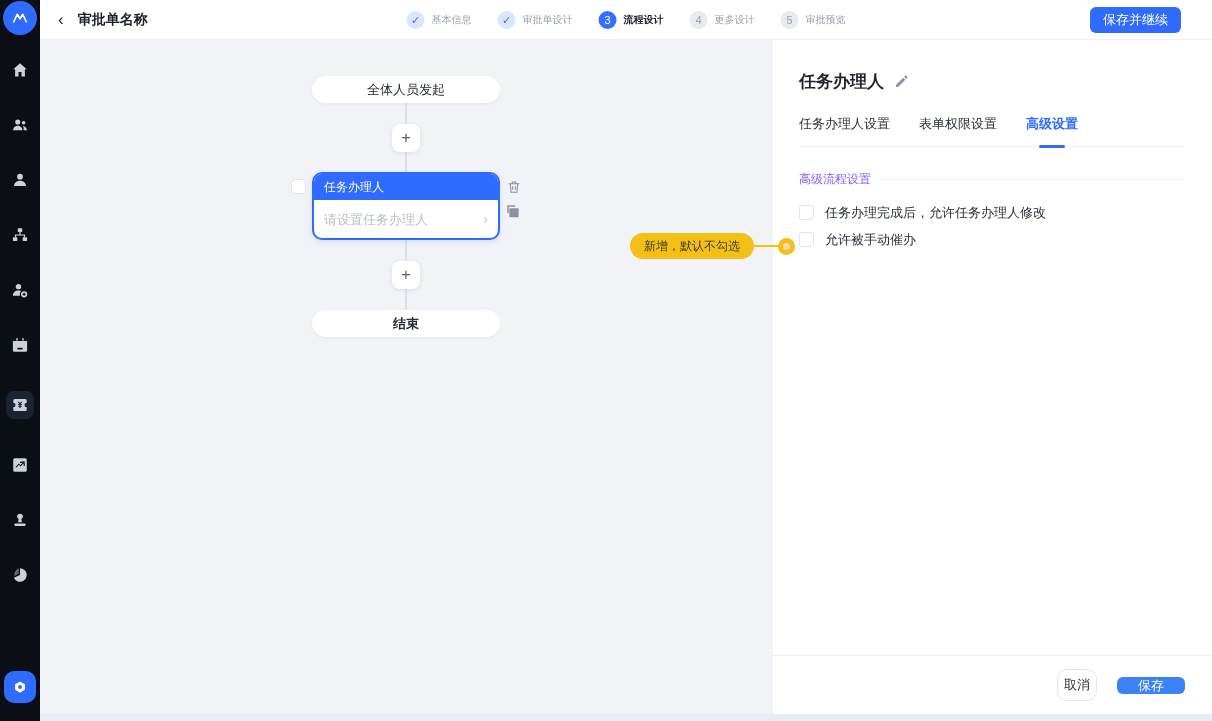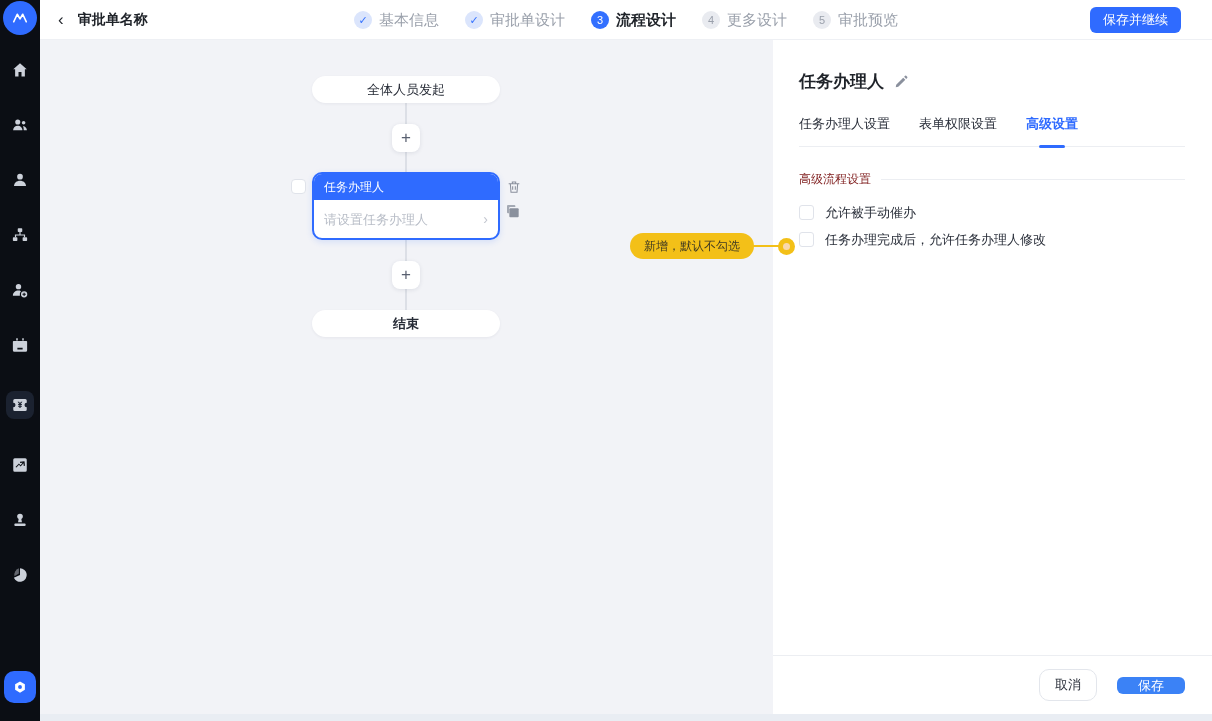--- a/index.html
+++ b/index.html
@@ -18,21 +18,21 @@
   
   .header { position:absolute; left:40px; top:0; width:1172px; height:40px; background:#ffffff; border-bottom:1px solid #eef0f4; display:flex; align-items:center; z-index:6; }
   .back { margin-left:18px; font-size:17px; color:#1f2329; cursor:pointer; line-height:1; }
   .doc-title { margin-left:14px; font-size:14px; font-weight:bold; color:#1f2329; }
   .steps { position:absolute; left:50%; top:0; height:40px; transform:translateX(-50%); display:flex; align-items:center; gap:26px; white-space:nowrap; }
   .step { display:flex; align-items:center; gap:7px; cursor:pointer; }
   .badge { width:18px; height:18px; border-radius:50%; display:flex; align-items:center; justify-content:center; font-size:11px; flex:none; }
   .step.done .badge { background:#dbe5fc; color:#3370ff; font-size:11px; font-weight:bold; }
   .step.active .badge { background:#3370ff; color:#ffffff; }
   .step.pending .badge { background:#e9ebf0; color:#9aa0ab; }
-  .step-label { font-size:15px; color:#9aa0ab; }
+  .step-label { font-size:10px; color:#9aa0ab; }
   .step.active .step-label { color:#1f2329; font-weight:bold; }
   .save-continue { position:absolute; right:31px; top:7px; height:26px; padding:0 13px; background:#2f6bff; color:#fff; font-size:13px; border:none; border-radius:6px; display:flex; align-items:center; cursor:pointer; }
 
   
   .canvas { position:absolute; left:40px; top:40px; width:733px; height:681px; background:#f2f3f7; overflow:hidden; }
   .v-line { position:absolute; left:365px; top:49px; width:2px; height:235px; background:#dcdfe6; }
   .pill-node { position:absolute; left:272px; width:188px; height:27px; background:#fff; border-radius:14px; box-shadow:0 1px 3px rgba(30,40,70,.06); display:flex; align-items:center; justify-content:center; font-size:13px; color:#262b36; cursor:pointer; }
   .plus-btn { position:absolute; left:352px; width:28px; height:28px; background:#fff; border-radius:8px; box-shadow:0 1px 4px rgba(30,40,70,.10); display:flex; align-items:center; justify-content:center; font-size:17px; color:#596070; cursor:pointer; }
   .task-card { position:absolute; left:272px; top:132px; width:188px; height:68px; background:#fff; border:2px solid #2f6bff; border-radius:10px; overflow:hidden; box-shadow:0 2px 6px rgba(47,107,255,.15); cursor:pointer; }
   .task-head { height:26px; background:#2f6bff; color:#fff; font-size:12px; display:flex; align-items:center; padding-left:10px; }
@@ -56,28 +56,28 @@
   .panel-inner { padding:30px 27px 0 26px; }
   .panel-title-row { display:flex; align-items:center; gap:10px; }
   .panel-title { font-size:17px; font-weight:bold; color:#1f2329; }
   .edit-ic { cursor:pointer; display:flex; }
   .edit-ic svg { width:15px; height:15px; fill:#8a909d; }
   .tabs { display:flex; gap:29px; margin-top:22px; border-bottom:1px solid #eceef2; }
   .tab { font-size:13px; color:#2a2f3a; padding-bottom:13px; position:relative; cursor:pointer; }
   .tab.active { color:#2f6bff; font-weight:bold; }
   .tab.active::after { content:""; position:absolute; left:50%; transform:translateX(-50%); bottom:-2px; width:26px; height:3px; border-radius:2px; background:#2f6bff; }
   .section-row { display:flex; align-items:center; gap:10px; margin-top:24px; }
-  .section-label { font-size:12px; color:#7f1d1d; white-space:nowrap; }
+  .section-label { font-size:12px; color:#8b5cf6; white-space:nowrap; }
   .section-line { flex:1; height:1px; background:#eceef2; }
   .opts { margin-top:17px; }
   .opt { display:flex; align-items:center; gap:11px; height:15px; margin-bottom:12px; padding:6px 0; cursor:pointer; }
   .cb { width:15px; height:15px; background:#fff; border:1px solid #e0e3ea; border-radius:3px; flex:none; cursor:pointer; }
   .opt-label { font-size:13px; color:#2a2f3a; }
   .panel-footer { position:absolute; left:0; bottom:0; width:100%; height:59px; border-top:1px solid #eceef2; display:flex; align-items:center; justify-content:flex-end; gap:20px; padding-right:27px; background:#fff; }
-  .btn-cancel { height:32px; padding:0 15px; background:#fff; border:1px solid #e3e6ec; border-radius:10px; font-size:13px; color:#2a2f3a; cursor:pointer; }
+  .btn-cancel { height:32px; padding:0 6px; background:#fff; border:1px solid #e3e6ec; border-radius:10px; font-size:13px; color:#2a2f3a; cursor:pointer; }
   .btn-save { height:17px; padding:0 21px; background:#3b82f6; border:none; border-radius:6px; font-size:13px; color:#fff; cursor:pointer; }
 
   .bottom-strip { position:absolute; left:40px; top:714px; width:1172px; height:7px; background:#e9edf3; z-index:5; }
 </style>
 </head>
 <body>
 
 <div class="sidebar">
   <div class="logo">
     <svg viewBox="0 0 24 24" width="20" height="20">
@@ -245,25 +245,25 @@
     </div>
 
     <div class="section-row">
       <span class="section-label">高级流程设置</span>
       <span class="section-line"></span>
     </div>
 
     <div class="opts">
       <div class="opt">
         <span class="cb"></span>
-        <span class="opt-label">允许被手动催办</span>
+        <span class="opt-label">任务办理完成后，允许任务办理人修改</span>
       </div>
       <div class="opt">
         <span class="cb"></span>
-        <span class="opt-label">任务办理完成后，允许任务办理人修改</span>
+        <span class="opt-label">允许被手动催办</span>
       </div>
     </div>
   </div>
 
   <div class="panel-footer">
     <button class="btn-cancel">取消</button>
     <button class="btn-save">保存</button>
   </div>
 </div>
 

